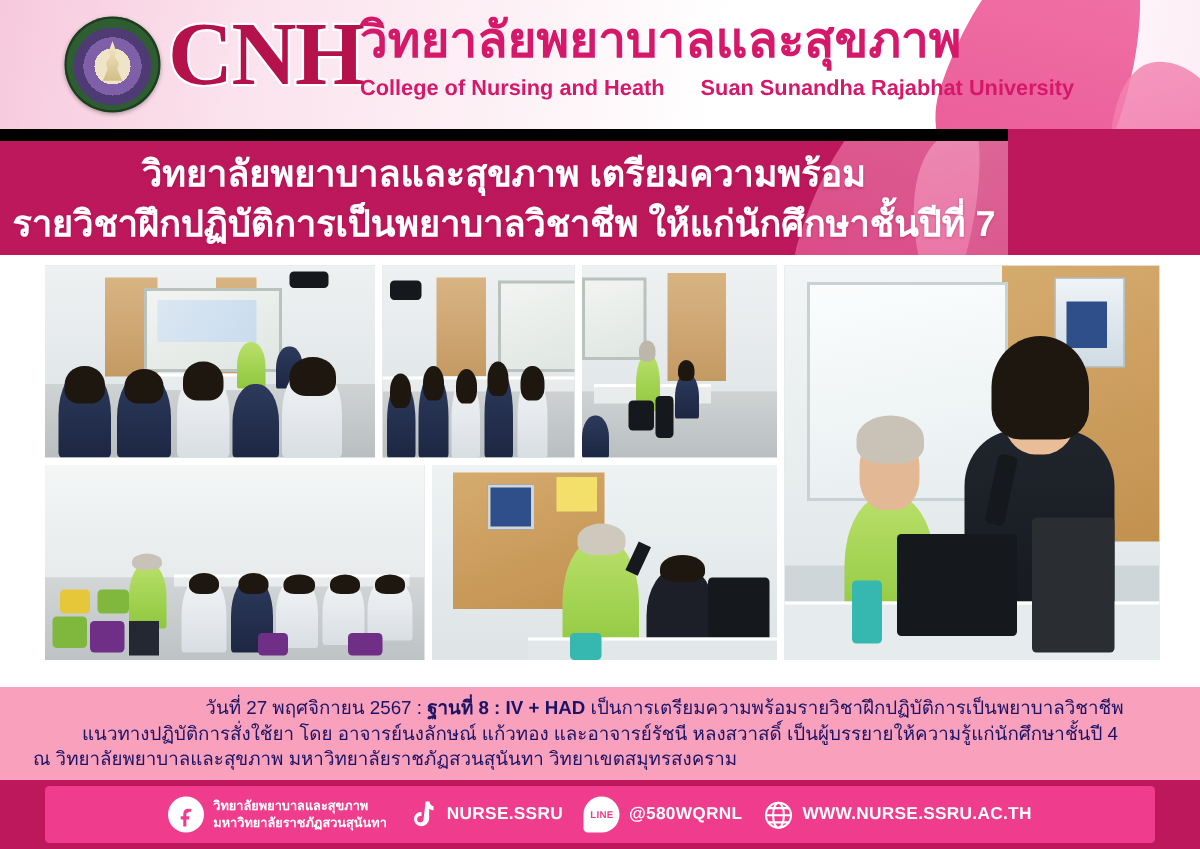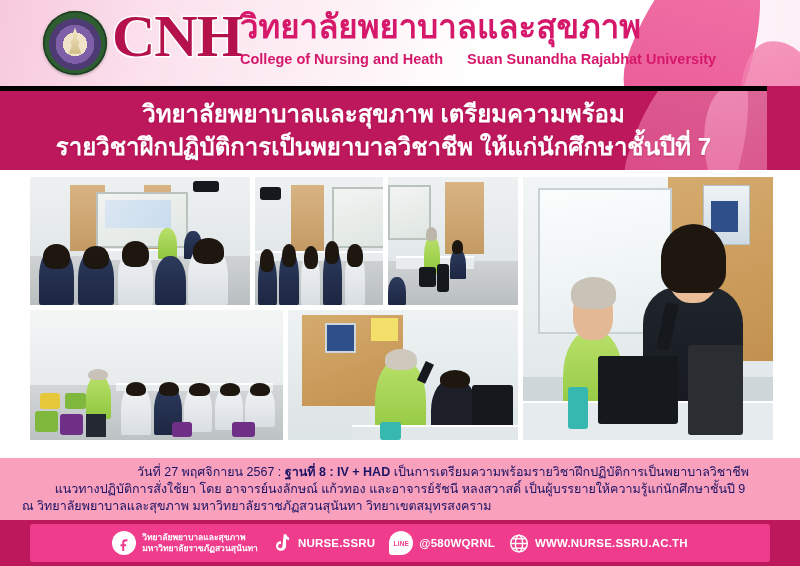--- a/index.html
+++ b/index.html
@@ -55,24 +55,24 @@
   }
   .hdr-en{
     position:absolute;left:240px;top:50px;
     font-size:14.5px;line-height:18px;font-weight:700;color:#d6186b;
     white-space:nowrap;
   }
   .hdr-en .gap{display:inline-block;width:16px;}
 
   
   .banner{
-    position:absolute;left:0;top:86px;width:767px;height:80px;
+    position:absolute;left:0;top:86px;width:672px;height:80px;
     background:linear-gradient(180deg,#f7budge 0,#f7budge 0),
                linear-gradient(180deg,#f573a2 0%,#f26ea0 55%,#ef5c96 100%);
-    border-top:5px solid #000000;border-bottom:4px solid #e8207d;
+    border-top:8px solid #000000;border-bottom:4px solid #e8207d;
     overflow:hidden;
   }
   .banner-ribbon{
     position:absolute;right:22px;top:-48px;width:110px;height:190px;
     background:linear-gradient(180deg,#f79cc2,#f06ba4);
     border-radius:60% 40% 50% 50%/70% 60% 40% 30%;
     transform:rotate(16deg);opacity:.55;
   }
   .banner-ribbon2{
     position:absolute;right:-34px;top:-10px;width:96px;height:150px;
@@ -309,21 +309,21 @@
     </div>
   </div>
 
   <div class="descwrap">
     <div class="desc">
       <span class="l1">
         <span class="ind"></span><span>วันที่ 27 พฤศจิกายน 2567 :</span>
         <b>ฐานที่ 8 : IV + HAD</b>
         <span>เป็นการเตรียมความพร้อมรายวิชาฝึกปฏิบัติการเป็นพยาบาลวิชาชีพ</span>
       </span>
-      <span class="l2">แนวทางปฏิบัติการสั่งใช้ยา โดย อาจารย์นงลักษณ์ แก้วทอง และอาจารย์รัชนี หลงสวาสดิ์ เป็นผู้บรรยายให้ความรู้แก่นักศึกษาชั้นปี 9</span>
+      <span class="l2">แนวทางปฏิบัติการสั่งใช้ยา โดย อาจารย์นงลักษณ์ แก้วทอง และอาจารย์รัชนี หลงสวาสดิ์ เป็นผู้บรรยายให้ความรู้แก่นักศึกษาชั้นปี 4</span>
       <span class="l3">ณ วิทยาลัยพยาบาลและสุขภาพ มหาวิทยาลัยราชภัฏสวนสุนันทา วิทยาเขตสมุทรสงคราม</span>
     </div>
   </div>
 
   <div class="footer">
 
     <div class="fitem">
       <span class="fico">
         <svg width="15" height="15" viewBox="0 0 24 24" fill="currentColor" aria-hidden="true">
           <path d="M14.6 8.2h2.2V5.3c-.4-.05-1.7-.18-3.2-.18-3.2 0-5.3 1.9-5.3 5.4v2.6H5.6v3.3h2.7v8.4h3.3v-8.4h2.8l.45-3.3h-3.25v-2.3c0-1 .27-1.6 1.6-1.6z"></path>

